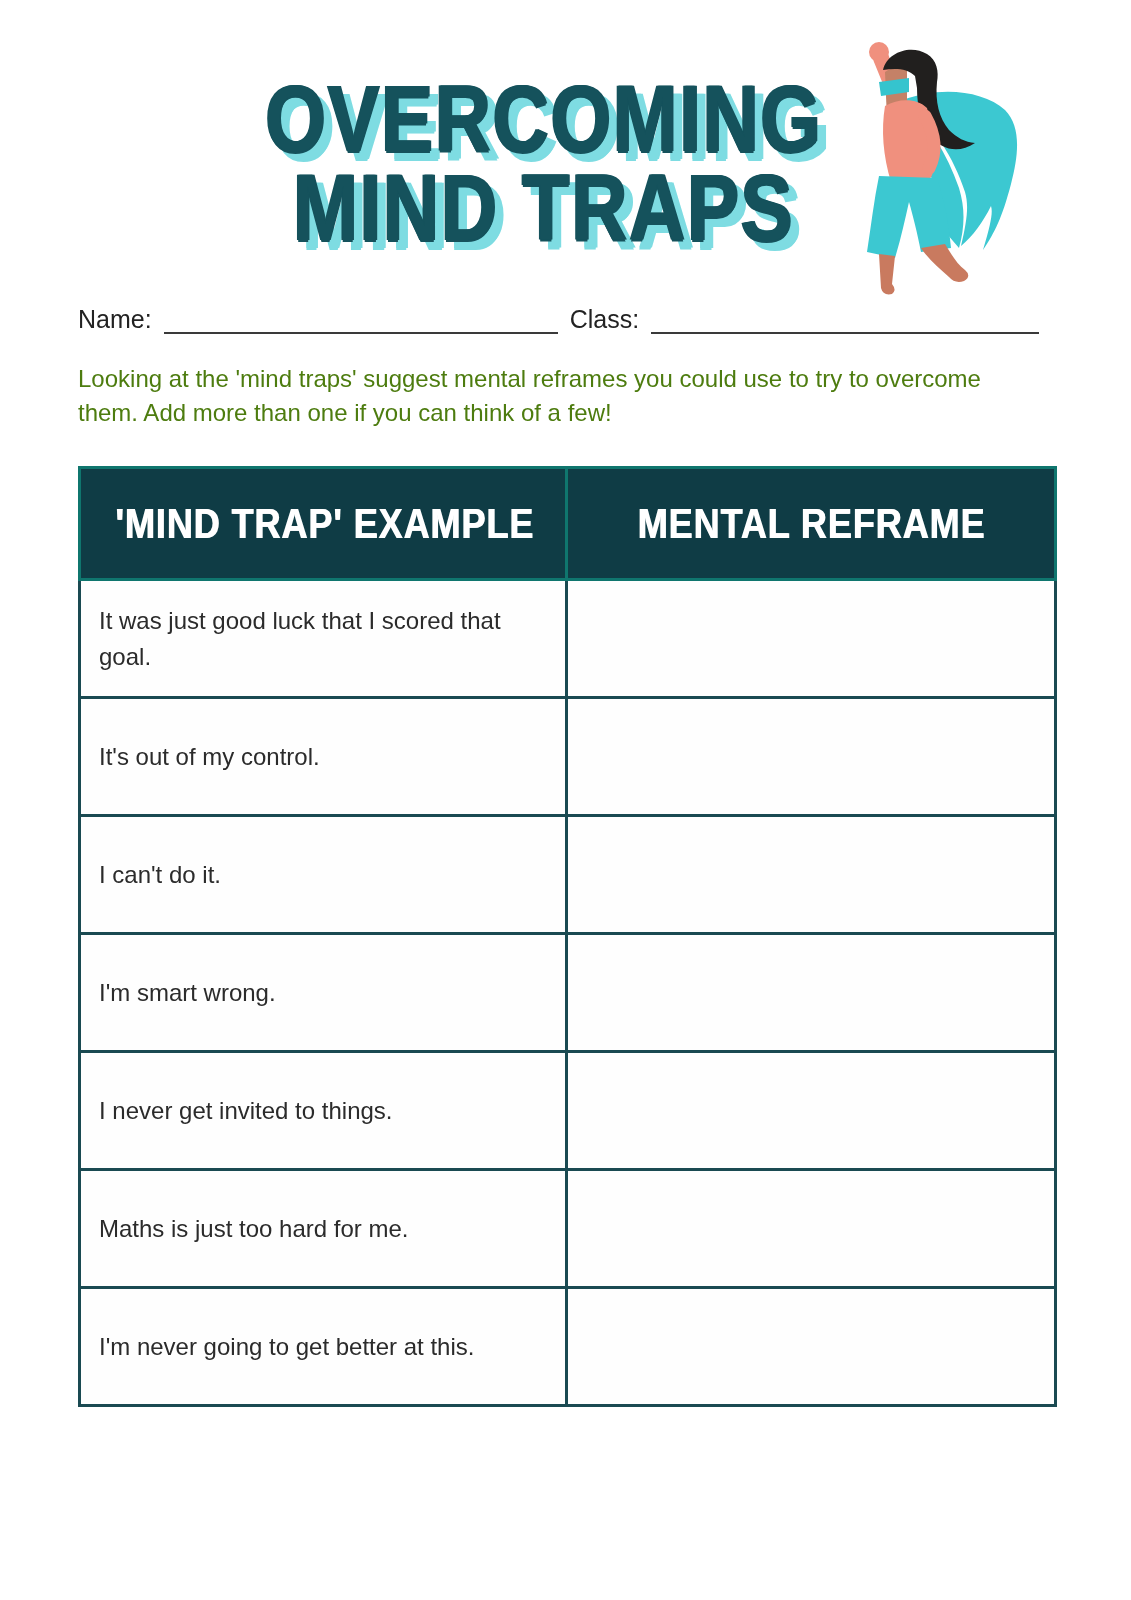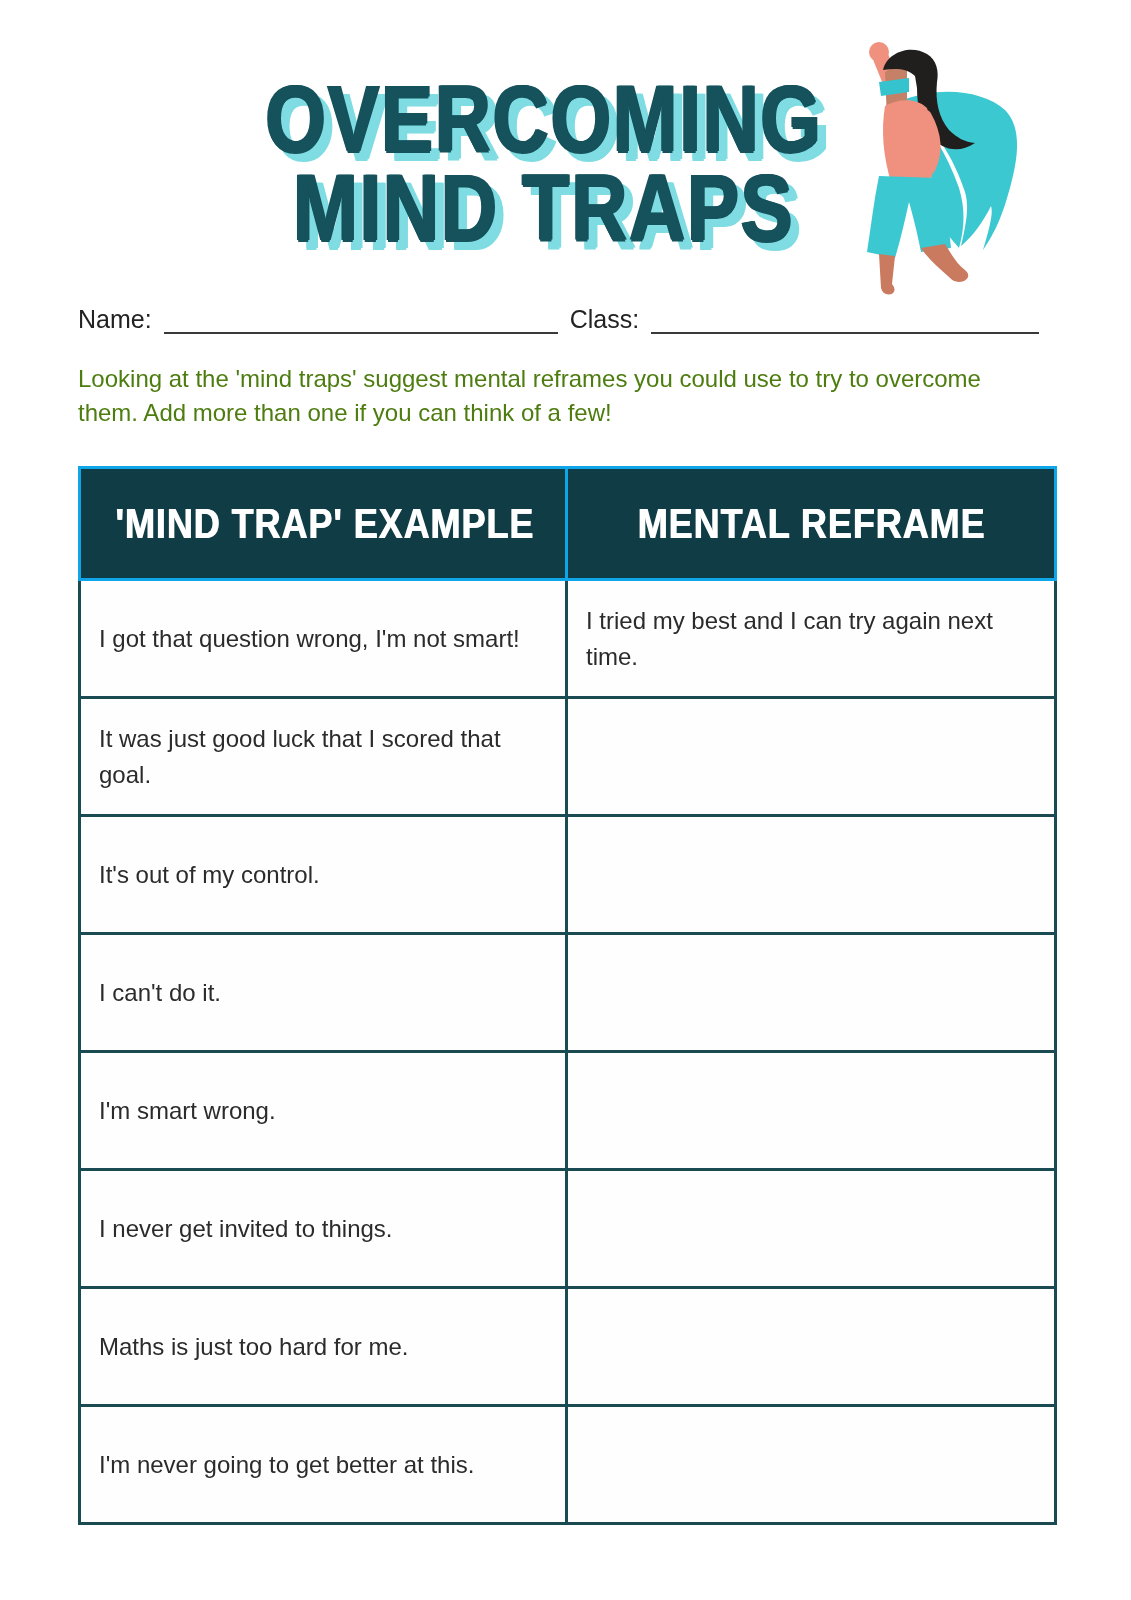--- a/index.html
+++ b/index.html
@@ -54,21 +54,21 @@
     margin:36px 0 0 78px;
     width:976px;
     border-collapse:collapse;
     table-layout:fixed;
   }
   table.worksheet col.c1{width:487px;}
   table.worksheet col.c2{width:489px;}
   table.worksheet th{
     height:109px;
     background:#0f3c45;
-    border:3px solid #0ea5e9;
+    border:3px solid #0f766e;
     text-align:center;vertical-align:middle;
     padding:0;
   }
   .th-text{
     display:inline-block;
     transform:scaleX(0.86);
     transform-origin:center;
     color:#ffffff;
     font-weight:bold;
     font-size:42px;
@@ -154,24 +154,20 @@
         <th>
           <span class="th-text">'MIND TRAP' EXAMPLE</span>
         </th>
         <th>
           <span class="th-text">MENTAL REFRAME</span>
         </th>
       </tr>
     </thead>
     <tbody>
       <tr>
-        <td>I got that question wrong, I'm not smart!</td>
-        <td>I tried my best and I can try again next time.</td>
-      </tr>
-      <tr>
         <td>It was just good luck that I scored that goal.</td>
         <td></td>
       </tr>
       <tr>
         <td>It's out of my control.</td>
         <td></td>
       </tr>
       <tr>
         <td>I can't do it.</td>
         <td></td>

